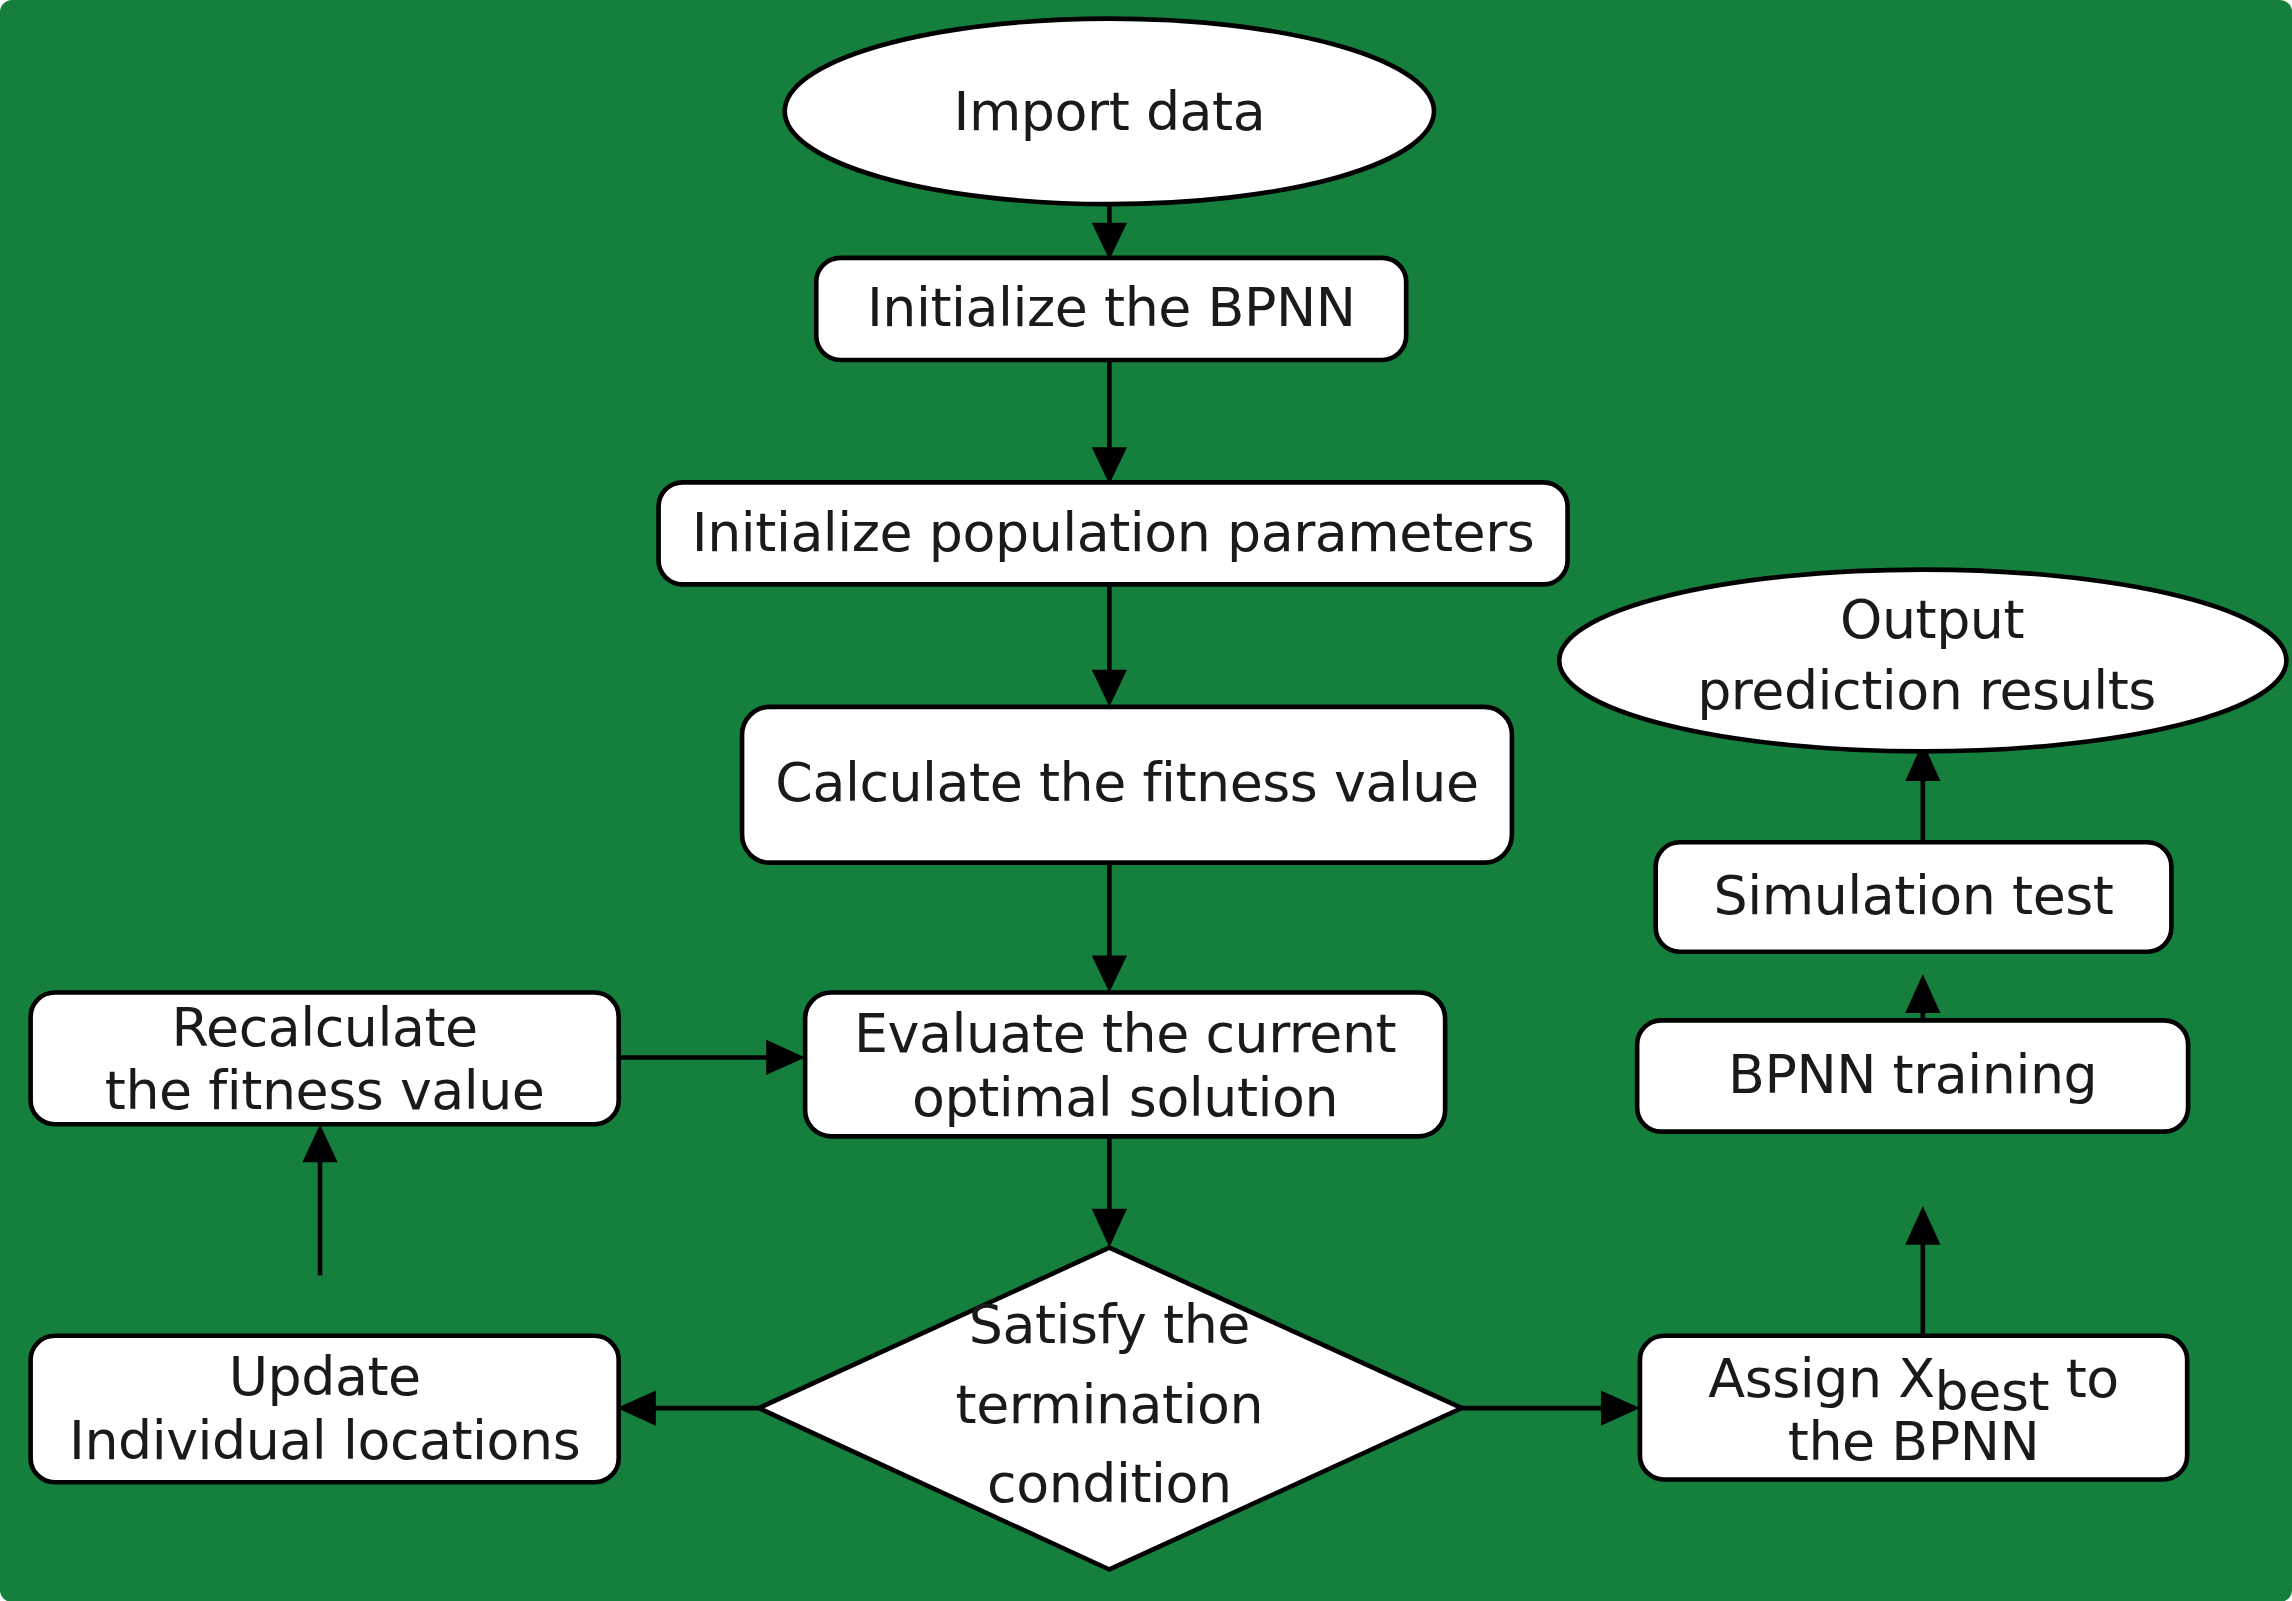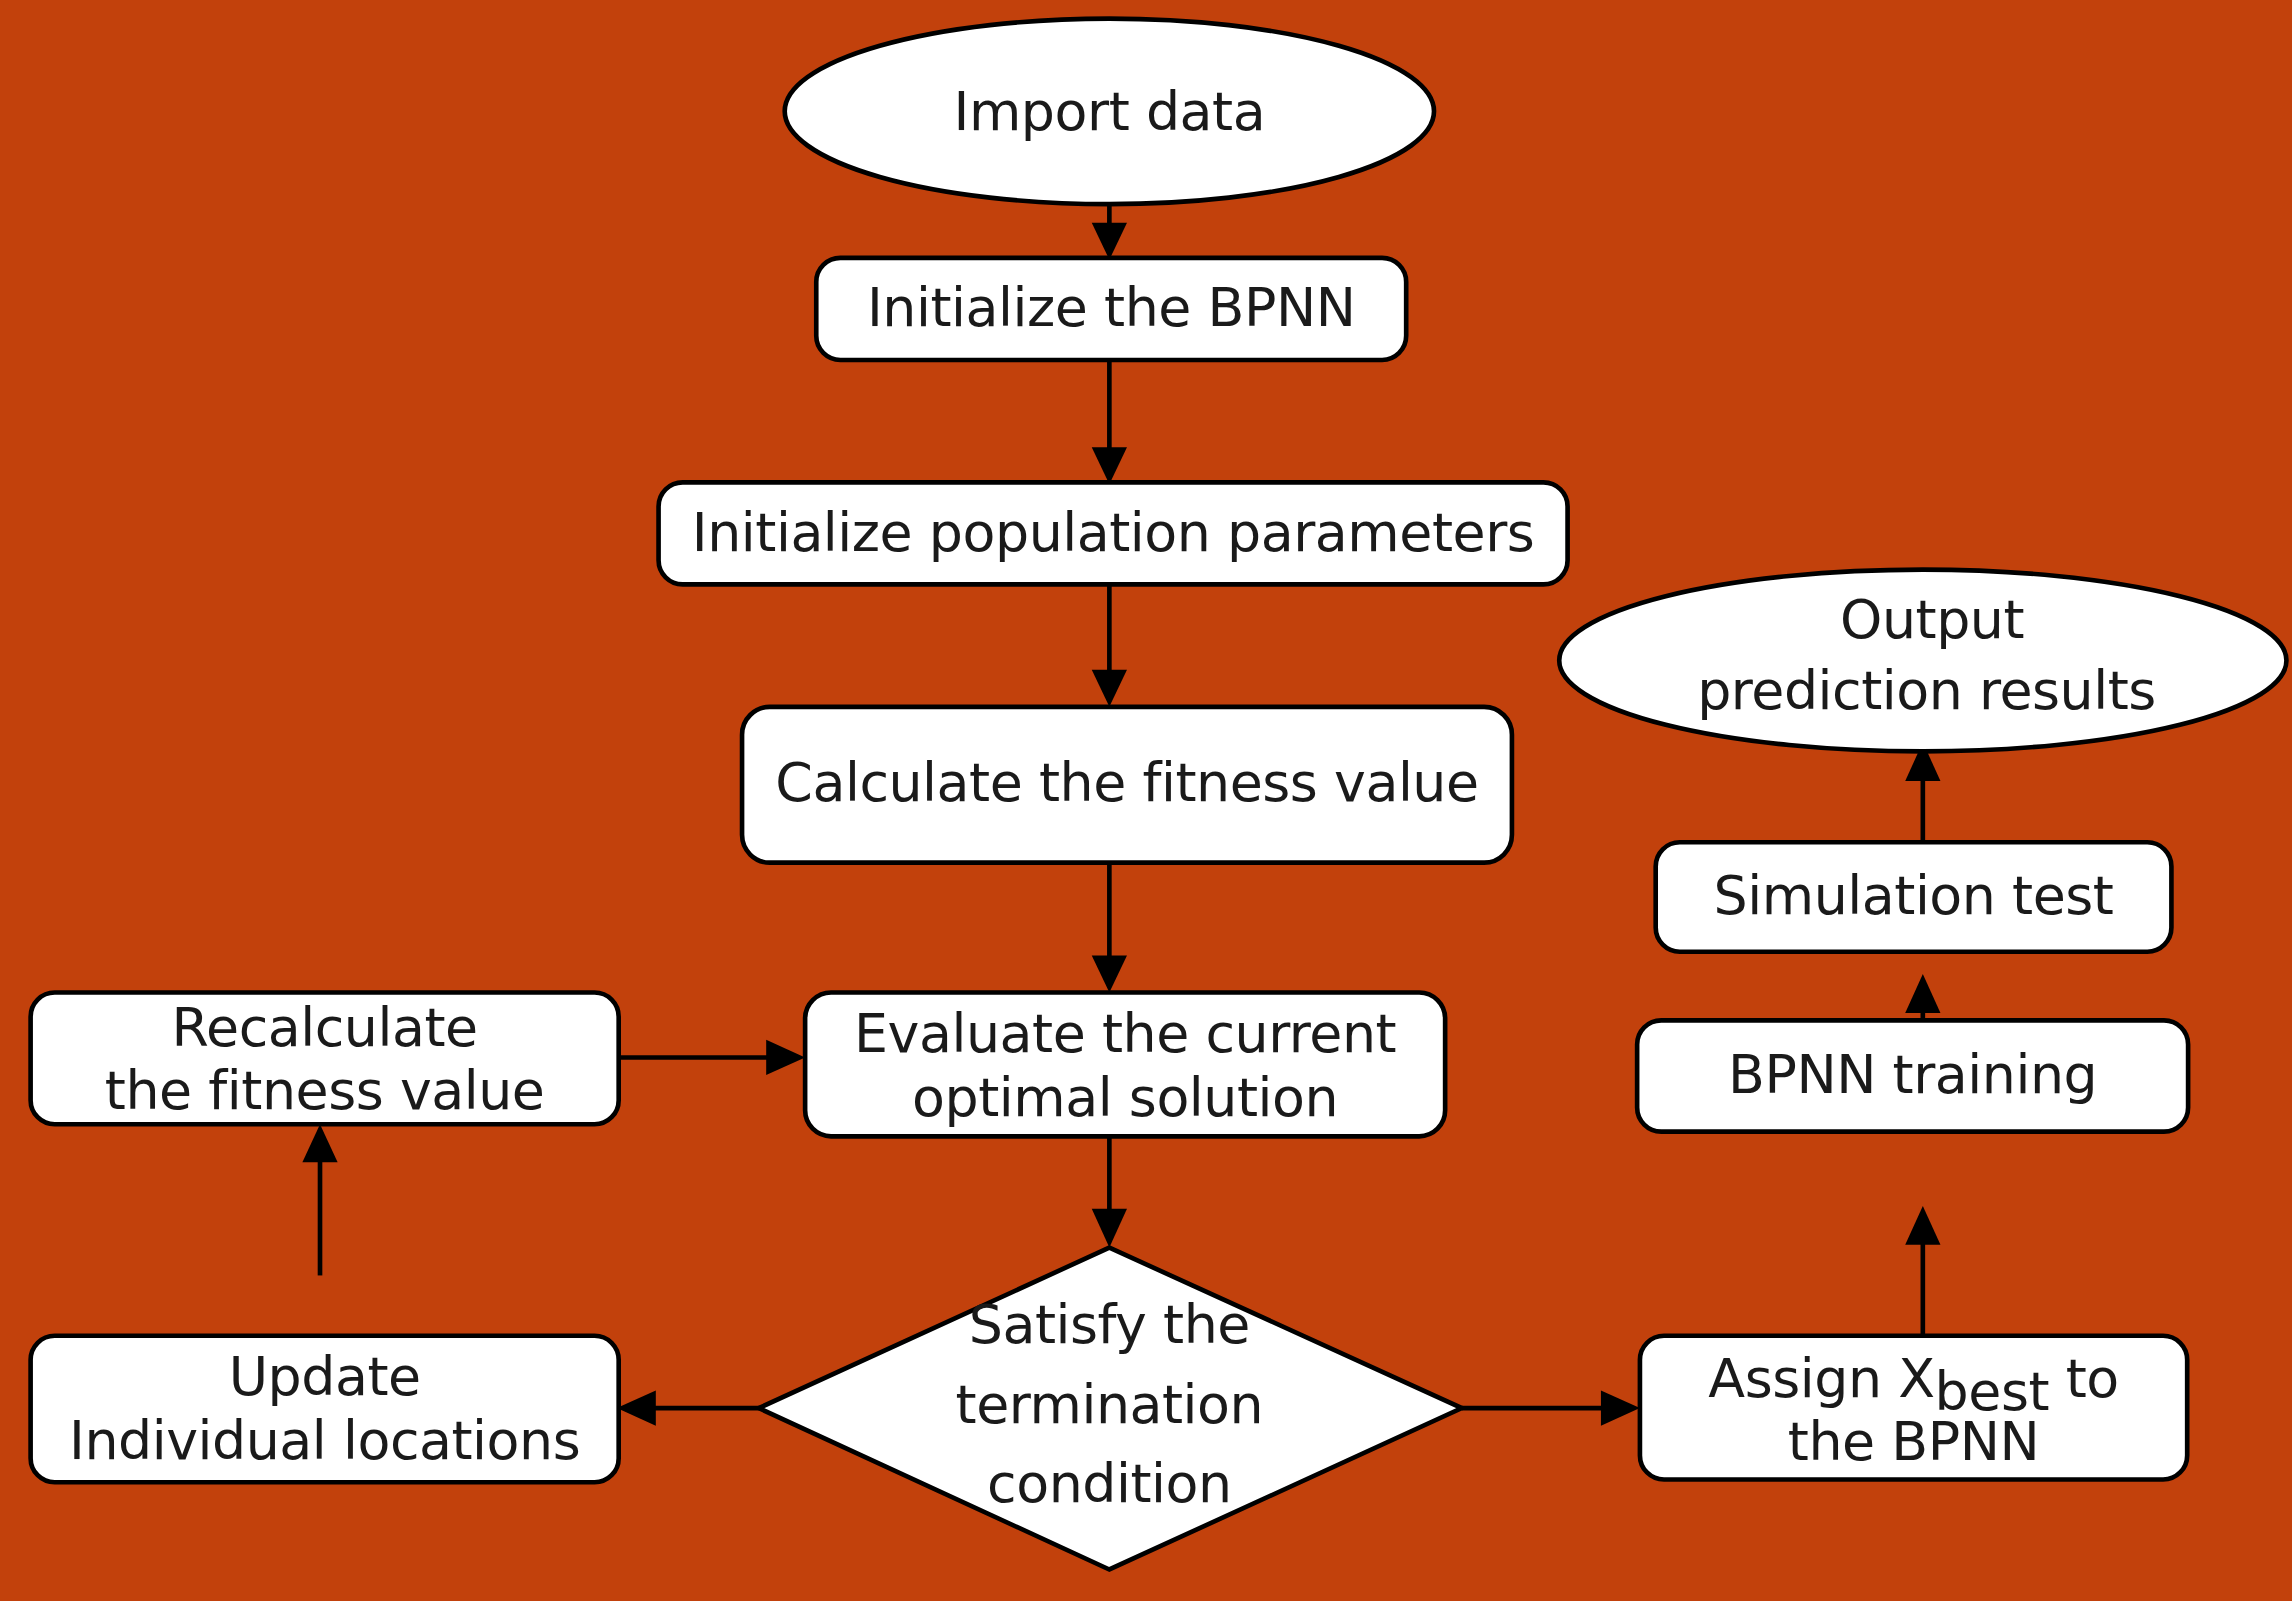--- a/index.html
+++ b/index.html
@@ -10,21 +10,22 @@
   body {
     width: 2292px;
     height: 1602px;
     overflow: hidden;
     font-family: "DejaVu Sans", sans-serif;
   }
   #flow-root {
     position: relative;
     width: 2292px;
     height: 1602px;
-    background: #c2410c;
+    background: #15803d;
+    border-radius: 12px;
   }
   svg#flow-svg {
     position: absolute;
     top: 0;
     left: 0;
     width: 2292px;
     height: 1602px;
     display: block;
   }
   .node-shape {

